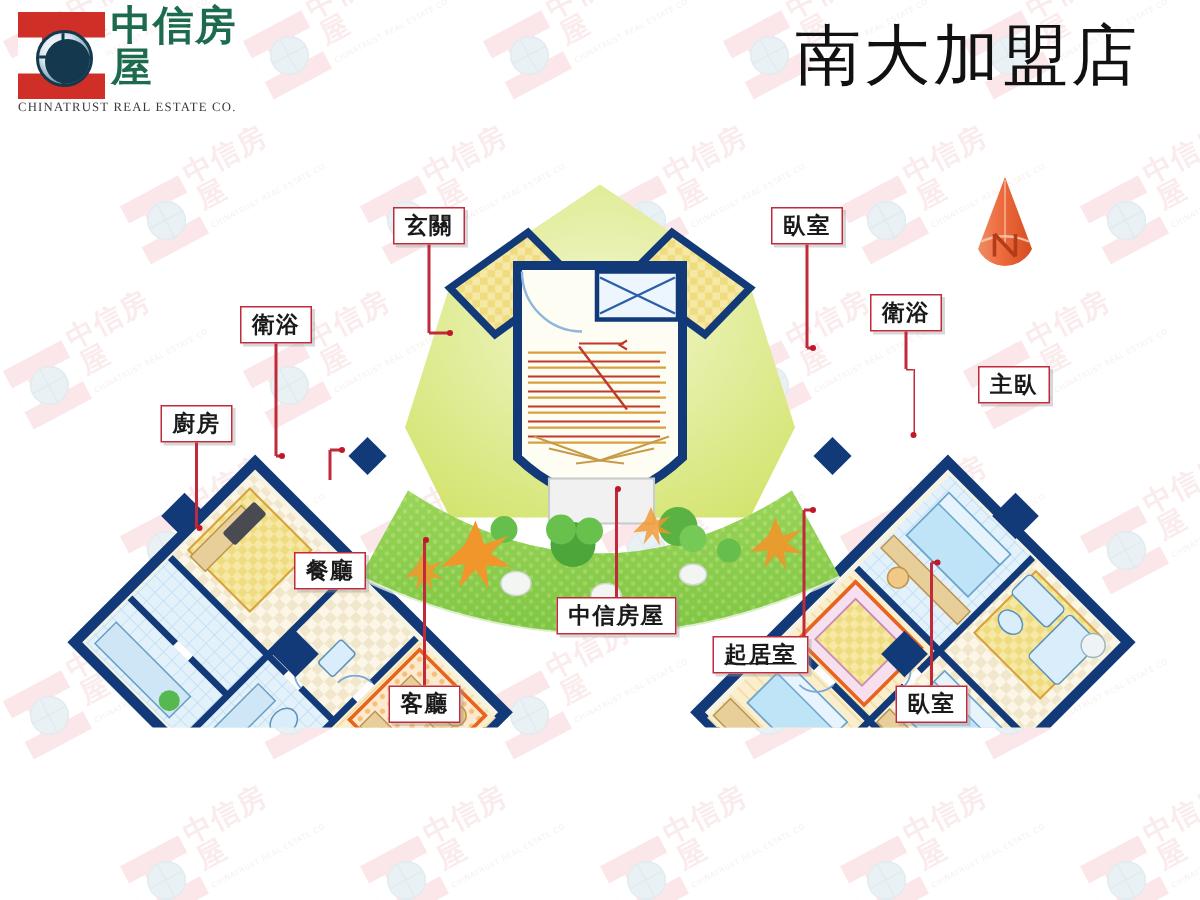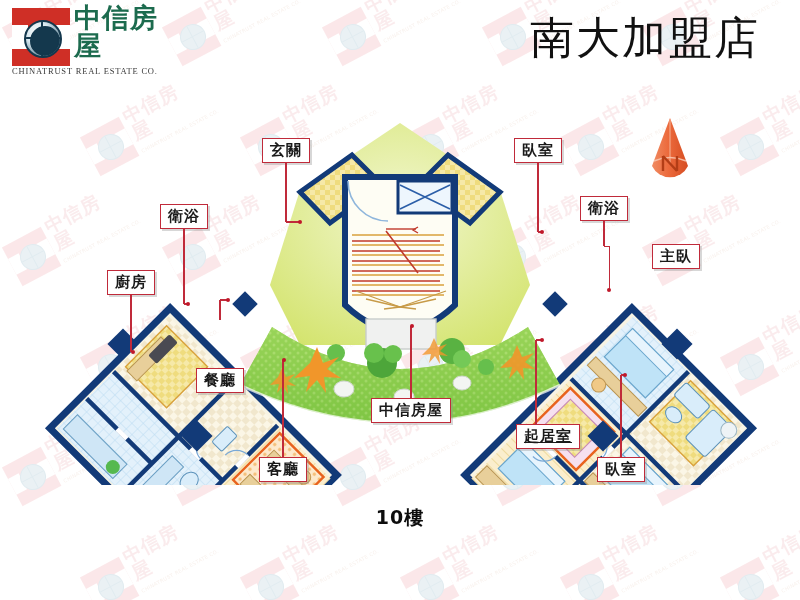--- a/index.html
+++ b/index.html
@@ -639,34 +639,33 @@
       <div class="label" style="left: 196px; top: 332px; margin-top: 36px;">餐廳</div>
       <div class="leader v" style="left: 219.3px; top: 300px; height: 20px;"></div>
       <div class="leader h" style="left: 220px; top: 299.3px; width: 8px;"></div>
       <div class="dot" style="left: 226px; top: 298px;"></div>
       <div class="label" style="left: 259px; top: 457px;">客廳</div>
       <div class="leader v" style="left: 282.3px; top: 360px; height: 97px;"></div>
       <div class="dot" style="left: 282px; top: 358px;"></div>
       <div class="label" style="left: 371px; top: 398px;">中信房屋</div>
       <div class="leader v" style="left: 410.3px; top: 326px; height: 72px;"></div>
       <div class="dot" style="left: 410px; top: 324px;"></div>
-      <div class="label" style="left: 516px; top: 424px; text-decoration: underline;">起居室</div>
+      <div class="label" style="left: 475px; top: 424px; text-decoration: underline;">起居室</div>
       <div class="leader v" style="left: 535.3px; top: 340px; height: 84px;"></div>
       <div class="leader h" style="left: 536px; top: 339.3px; width: 6px;"></div>
       <div class="dot" style="left: 540px; top: 338px;"></div>
       <div class="label" style="left: 597px; top: 457px;">臥室</div>
       <div class="leader v" style="left: 620.3px; top: 375px; height: 82px;"></div>
       <div class="leader h" style="left: 621px; top: 374.3px; width: 4px;"></div>
       <div class="dot" style="left: 623px; top: 373px;"></div>
       <div class="label" style="left: 514px; top: 138px;">臥室</div>
       <div class="leader v" style="left: 537.3px; top: 163px; height: 69px;"></div>
       <div class="leader h" style="left: 538px; top: 231.3px; width: 4px;"></div>
       <div class="dot" style="left: 540px; top: 230px;"></div>
       <div class="label" style="left: 580px; top: 196px;">衛浴</div>
       <div class="leader v" style="left: 603.3px; top: 221px; height: 25px;"></div>
       <div class="leader h" style="left: 604px; top: 246px; width: 5px;"></div>
       <div class="leader v" style="left: 609px; top: 246px; height: 44px;"></div>
       <div class="dot" style="left: 607px; top: 288px;"></div>
       <div class="label" style="left: 652px; top: 244px;">主臥</div>
     </div>
 
-  <div id="floor-no">10樓</div>
 </div>
 
 </body></html>

